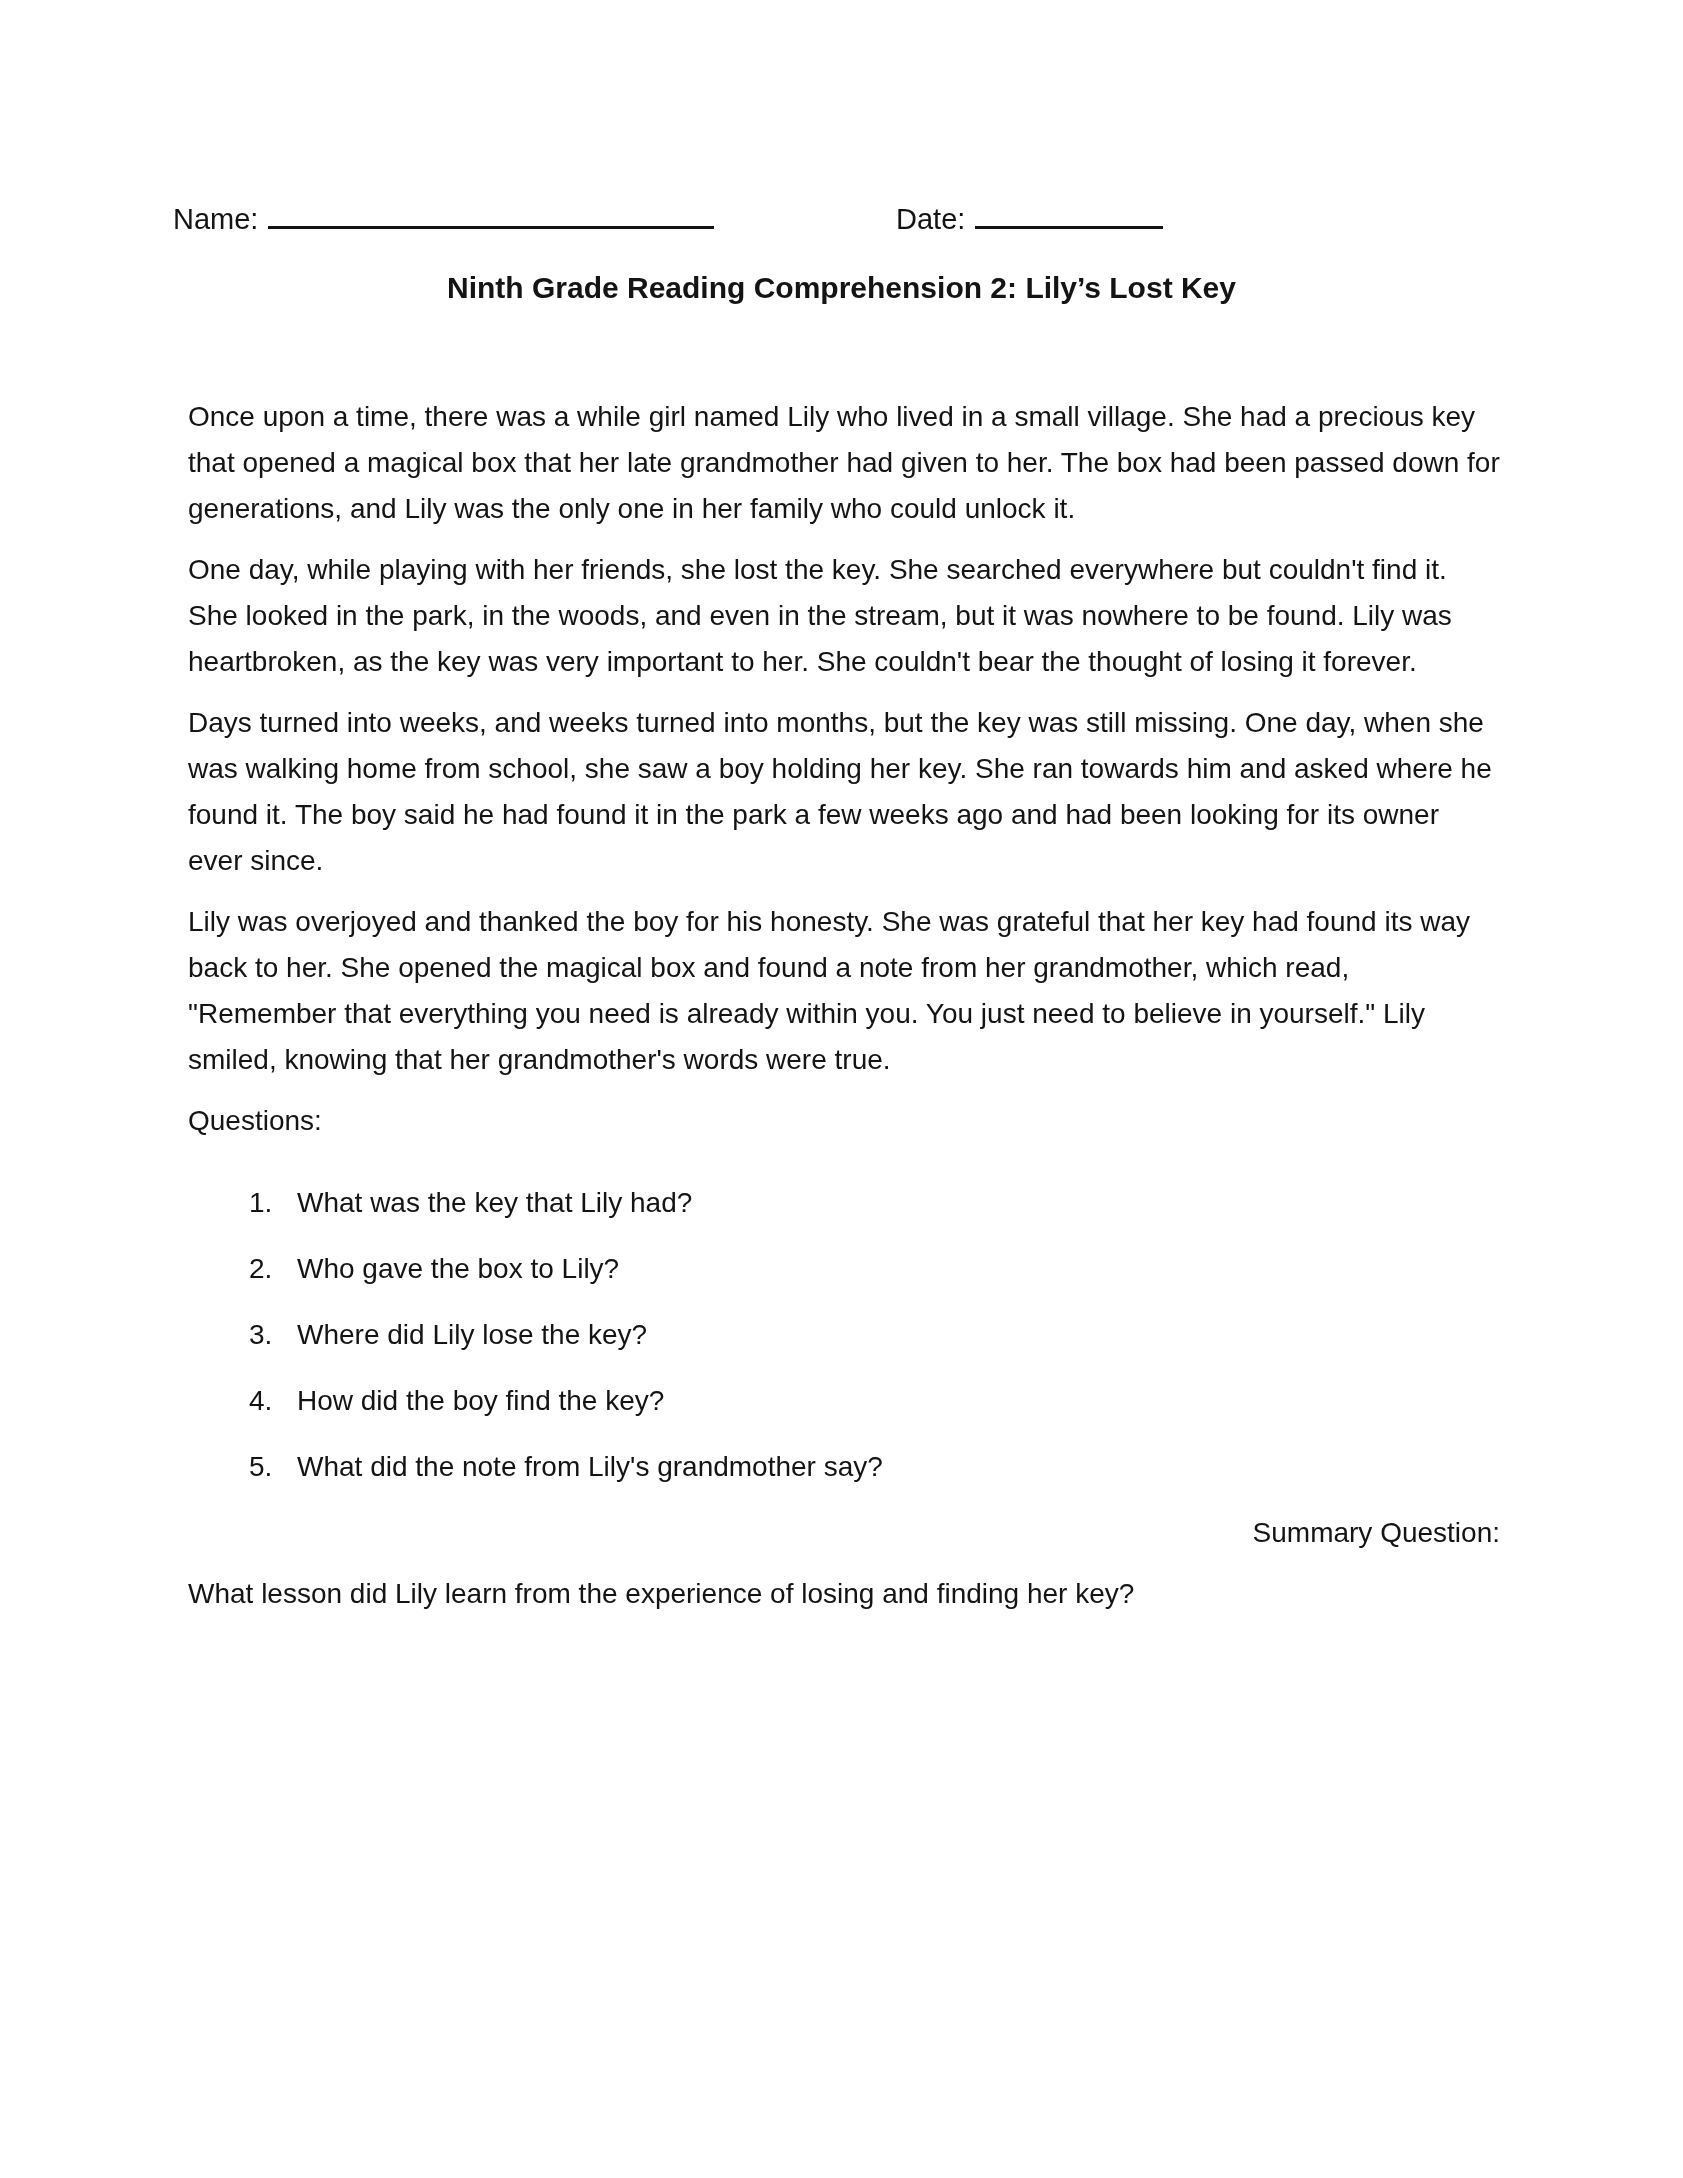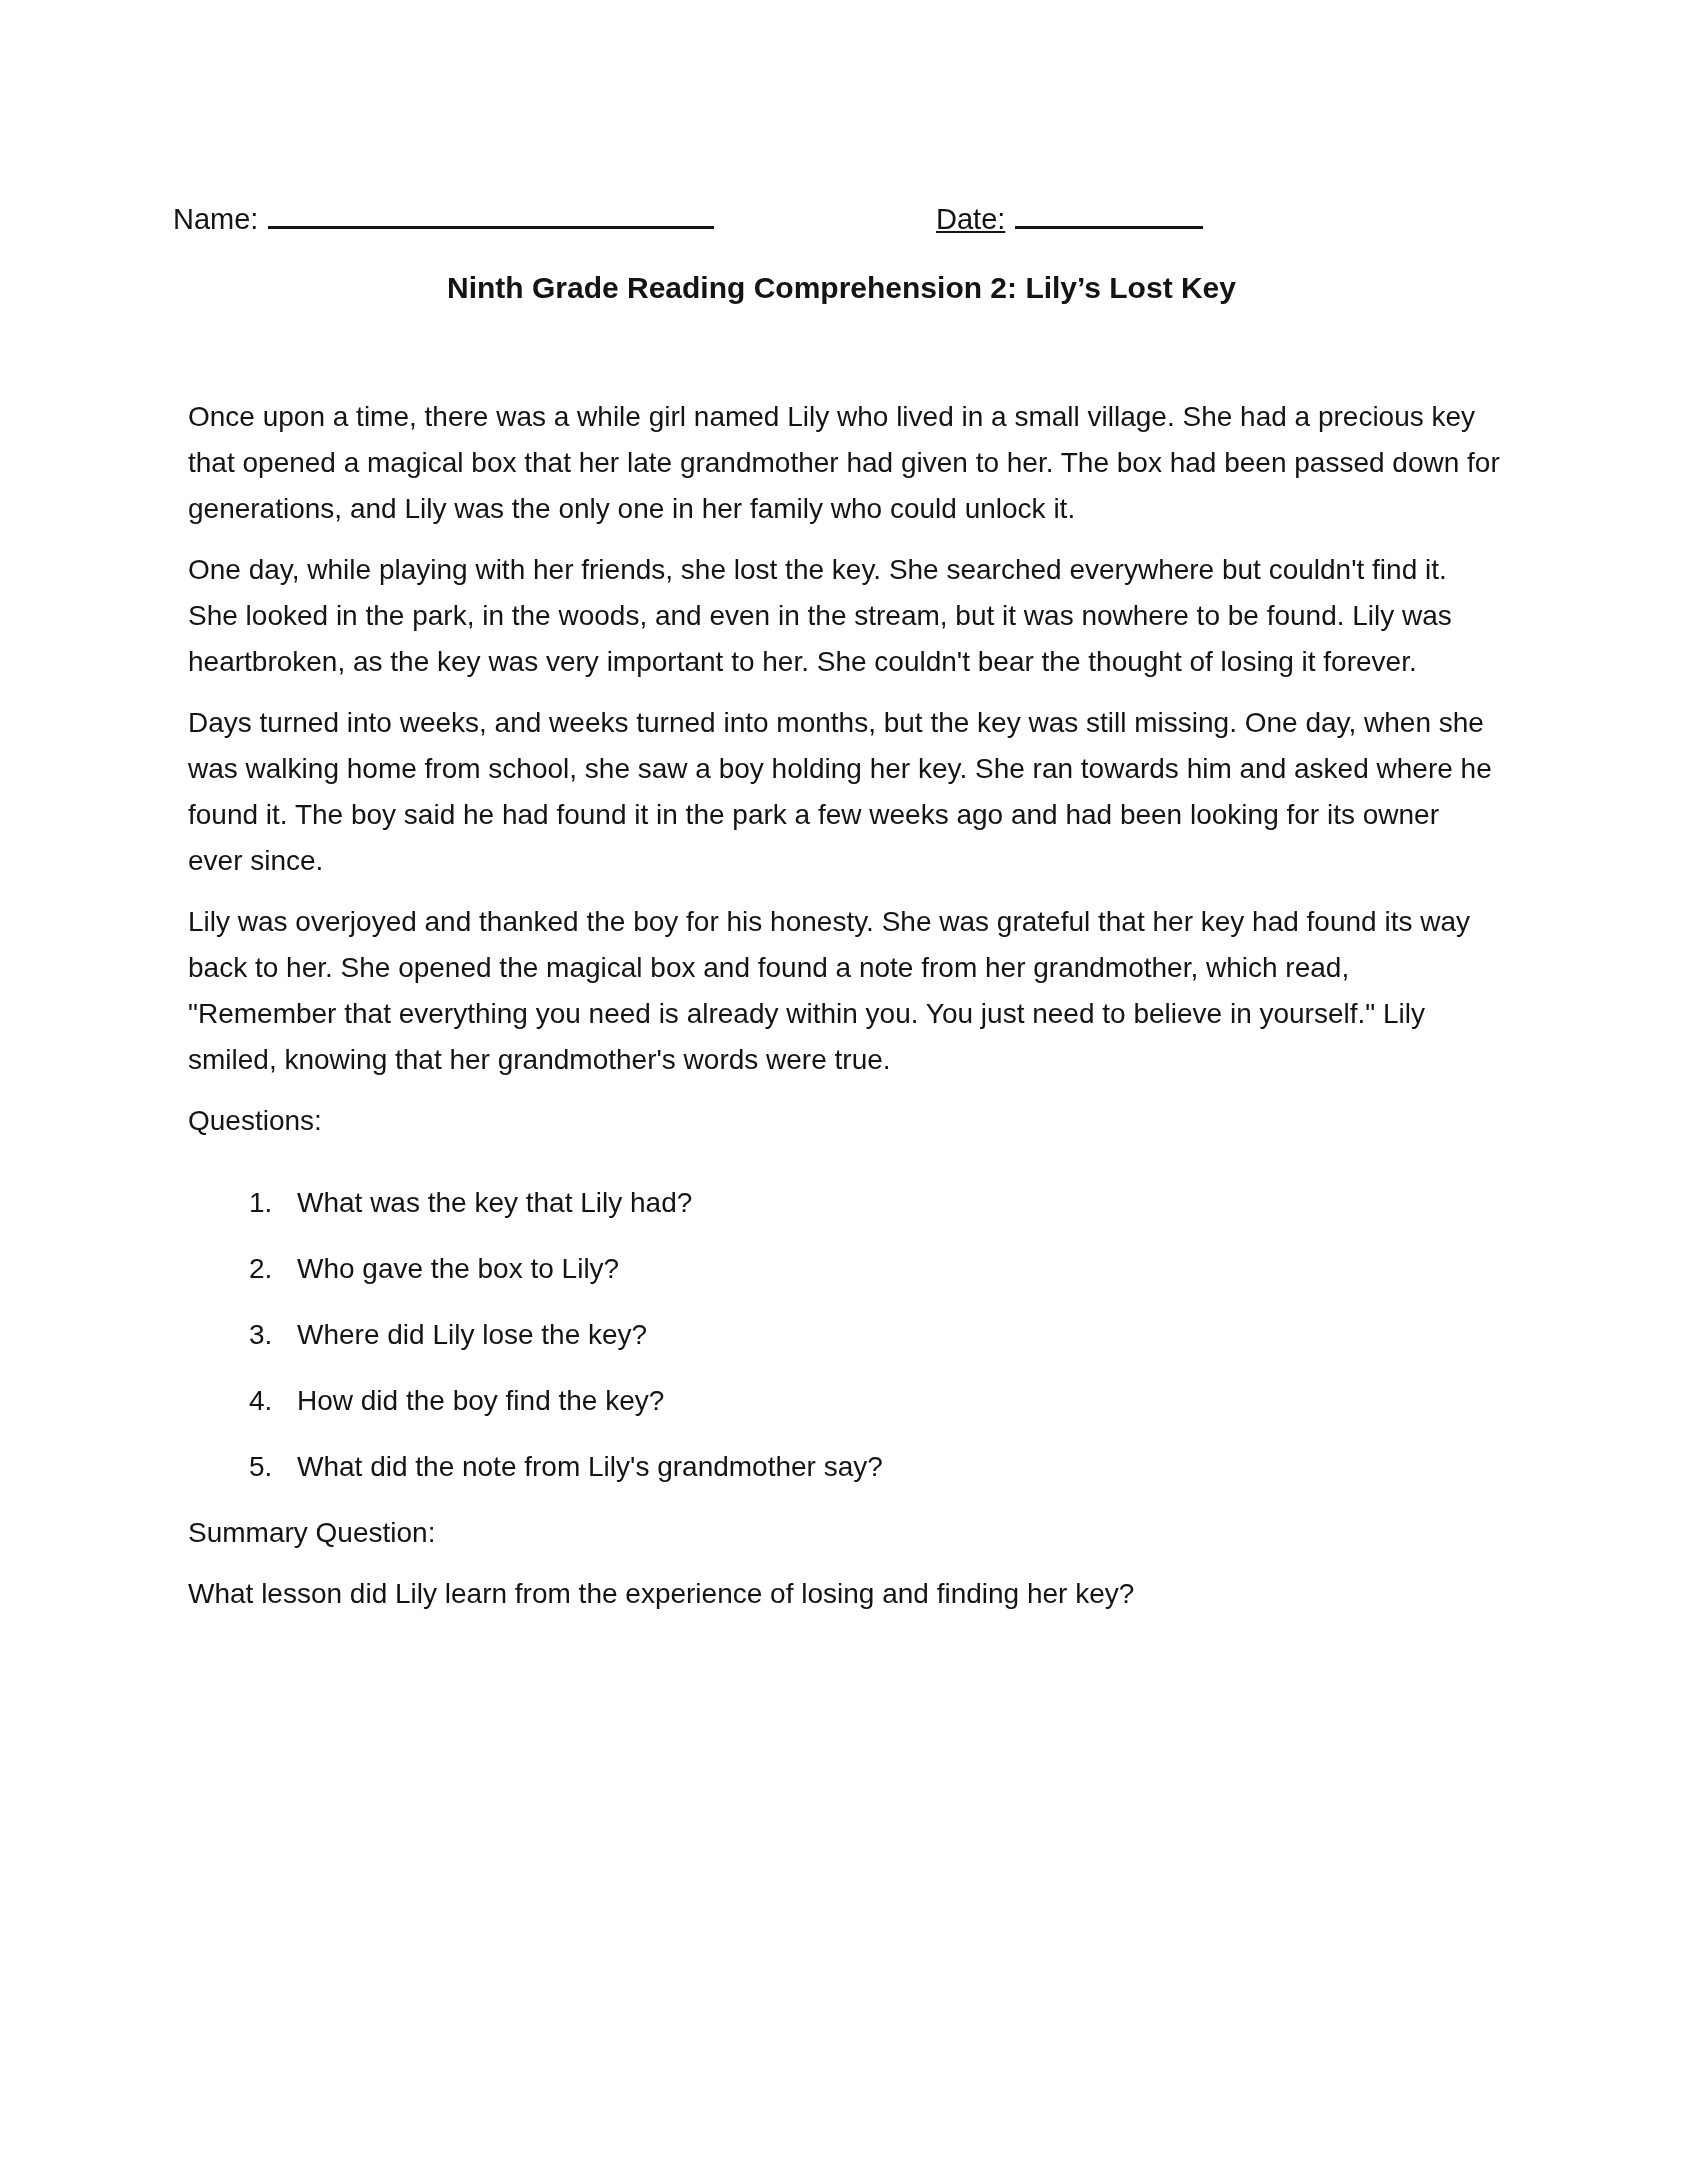--- a/index.html
+++ b/index.html
@@ -26,21 +26,21 @@
   
   .header-row {
     position: absolute;
     top: 196px;
     left: 173px;
     right: 173px;
     height: 44px;
     font-size: 29px;
   }
   .name-field { position: absolute; left: 0; top: 0; white-space: nowrap; }
-  .date-field { position: absolute; left: 763px; top: 0; white-space: nowrap; text-decoration: underline; }
+  .date-field { position: absolute; left: 723px; top: 0; white-space: nowrap; }
   .blank {
     display: inline-block;
     height: 30px;
     border-bottom: 3px solid #141414;
     margin-left: 10px;
   }
   .name-blank { width: 446px; }
   .date-blank { width: 188px; }
 
   
@@ -75,21 +75,21 @@
     display: flex;
     margin: 0 0 20px 0;
   }
   .q-num {
     width: 48px;
     margin-left: 61px;
     flex: 0 0 auto;
   }
   .q-text { flex: 1 1 auto; }
 
-  .summary-label { margin-top: 8px; }
+  .summary-label { margin-top: 8px; text-align: right; }
 
   
   .footer {
     position: absolute;
     top: 2041px;
     right: 192px;
     font-size: 30px;
     line-height: 40px;
     white-space: nowrap;
   }

